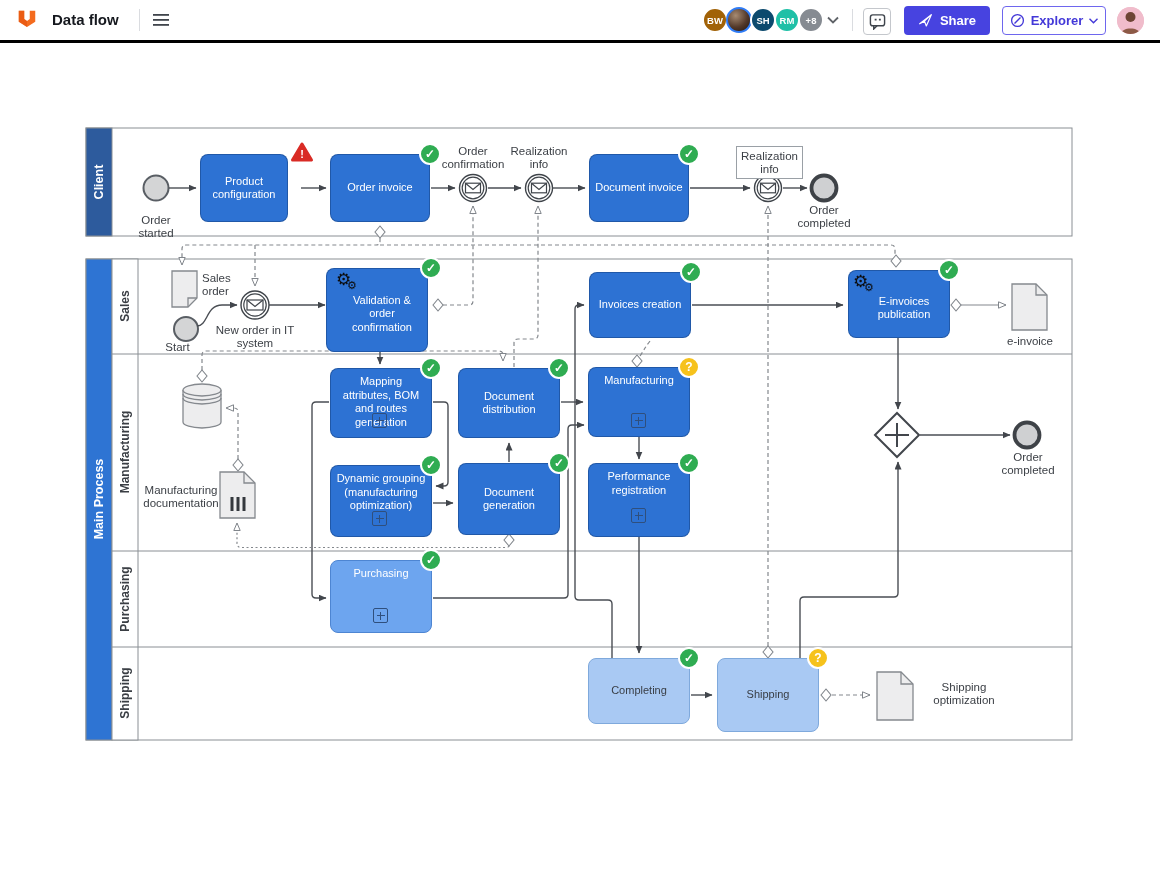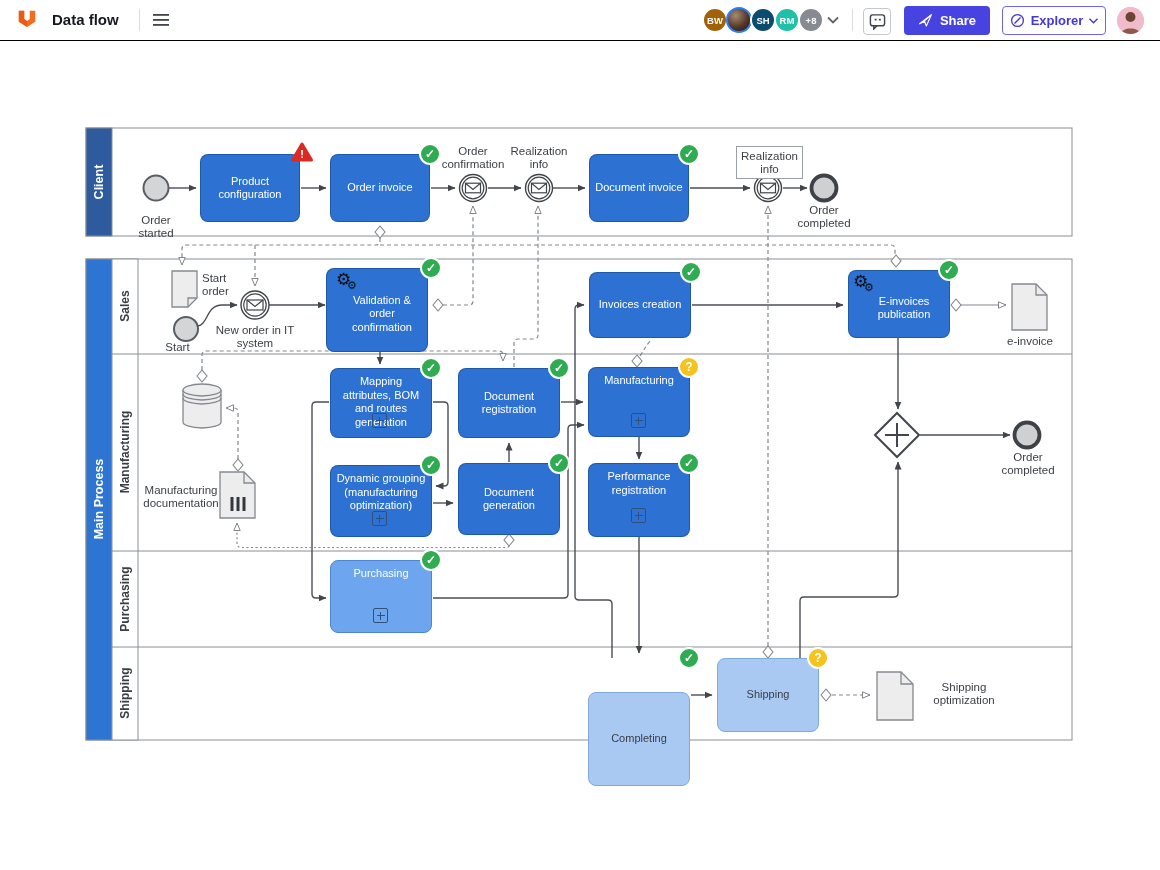--- a/index.html
+++ b/index.html
@@ -1,20 +1,20 @@
 <!DOCTYPE html>
 <html><head>
 <meta charset="utf-8">
 <style>
   html,body{margin:0;padding:0}
   body{width:1160px;height:870px;position:relative;overflow:hidden;background:#fff;
        font-family:"Liberation Sans",sans-serif;color:#3b3f45}
   
   .topbar{position:absolute;top:0;left:0;width:1160px;height:40px;background:#fff;
-          border-bottom:1px solid #000000;z-index:10}
+          border-bottom:3px solid #000000;z-index:10}
   .title{position:absolute;left:52px;top:11px;font-size:15px;font-weight:bold;color:#15181e}
   .tb-divider{position:absolute;top:9px;width:1px;height:22px;background:#dadce0}
   .hamburger{position:absolute;left:153px;top:14px;width:16px;height:12px;
      background:linear-gradient(#40454c,#40454c) 0 0/16px 1.8px no-repeat,
                 linear-gradient(#40454c,#40454c) 0 5px/16px 1.8px no-repeat,
                 linear-gradient(#40454c,#40454c) 0 10px/16px 1.8px no-repeat;cursor:pointer}
   .avatar{position:absolute;top:7px;width:26px;height:26px;border-radius:50%;border:2px solid #fff;
           box-sizing:border-box;color:#fff;font-size:9.5px;font-weight:bold;
           display:flex;align-items:center;justify-content:center}
   .avatar.photo{background:radial-gradient(circle at 35% 30%,#a78b72,#53392a 55%,#20130c);border:2px solid #2f7cf6}
@@ -203,21 +203,21 @@
   </g>
 </svg>
 
 <div class="rot pool" style="left:49px;top:169px;width:100px">Client</div>
 <div class="rot pool" style="left:-1px;top:486px;width:200px">Main Process</div>
 <div class="rot" style="left:80px;top:293px;width:90px">Sales</div>
 <div class="rot" style="left:65px;top:439px;width:120px">Manufacturing</div>
 <div class="rot" style="left:80px;top:586px;width:90px">Purchasing</div>
 <div class="rot" style="left:80px;top:680px;width:90px">Shipping</div>
 
-<div class="task" style="left:200px;top:154px;width:100px;height:68px">
+<div class="task" style="left:200px;top:154px;width:88px;height:68px">
       <span>Product configuration</span>
     </div>
 <div class="task" style="left:330px;top:154px;width:100px;height:68px">
       <span>Order invoice</span>
     </div>
 <div class="task" style="left:589px;top:154px;width:100px;height:68px">
       <span>Document invoice</span>
     </div>
 <div class="task gpad" style="left:326px;top:268px;width:102px;height:84px">
       <span>Validation &amp; order confirmation</span>
@@ -228,35 +228,35 @@
 <div class="task gpad" style="left:848px;top:270px;width:102px;height:68px">
       <span>E-invoices publication</span>
     </div>
 <div class="task top" style="left:330px;top:368px;width:102px;height:70px">
       <span>Mapping attributes, BOM and routes generation</span>
     </div>
 <div class="task top" style="left:330px;top:465px;width:102px;height:72px">
       <span>Dynamic grouping (manufacturing optimization)</span>
     </div>
 <div class="task" style="left:458px;top:368px;width:102px;height:70px">
-      <span>Document registration</span>
+      <span>Document distribution</span>
     </div>
 <div class="task" style="left:458px;top:463px;width:102px;height:72px">
       <span>Document generation</span>
     </div>
 <div class="task top" style="left:588px;top:367px;width:102px;height:70px">
       <span>Manufacturing</span>
     </div>
 <div class="task top" style="left:588px;top:463px;width:102px;height:74px">
       <span>Performance registration</span>
     </div>
 <div class="task medium top" style="left:330px;top:560px;width:102px;height:73px">
       <span>Purchasing</span>
     </div>
-<div class="task light" style="left:588px;top:692px;width:102px;height:94px">
+<div class="task light" style="left:588px;top:658px;width:102px;height:66px">
       <span>Completing</span>
     </div>
 <div class="task light" style="left:717px;top:658px;width:102px;height:74px">
       <span>Shipping</span>
     </div>
 
 <div class="warn" style="left:290px;top:141px">
   <svg width="24" height="22">
         <polygon points="12,3 21.5,19 2.5,19" fill="#d92b25" stroke="#d92b25" stroke-width="3" stroke-linejoin="round"></polygon>
   <text x="12" y="17" text-anchor="middle" font-size="11" font-weight="bold" fill="#fff">!</text>
@@ -283,21 +283,21 @@
 <div class="plus" style="left:372px;top:511px"></div>
 <div class="plus" style="left:631px;top:413px"></div>
 <div class="plus" style="left:631px;top:508px"></div>
 <div class="plus" style="left:373px;top:608px"></div>
 
 <div class="lbl" style="left:126px;top:214px;width:60px">Order started</div>
 <div class="lbl" style="left:433px;top:145px;width:80px">Order confirmation</div>
 <div class="lbl" style="left:501px;top:145px;width:76px">Realization info</div>
 <div class="lbl boxed" style="left:736px;top:146px;width:65px;height:31px">Realization info</div>
 <div class="lbl" style="left:794px;top:204px;width:60px">Order completed</div>
-<div class="lbl" style="left:202px;top:272px;width:50px;text-align:left">Start order</div>
+<div class="lbl" style="left:202px;top:272px;width:50px;text-align:left">Sales order</div>
 <div class="lbl" style="left:150px;top:341px;width:55px">Start</div>
 <div class="lbl" style="left:213px;top:324px;width:84px">New order in IT system</div>
 <div class="lbl" style="left:998px;top:335px;width:64px">e-invoice</div>
 <div class="lbl" style="left:130px;top:484px;width:102px">Manufacturing documentation</div>
 <div class="lbl" style="left:997px;top:451px;width:62px">Order completed</div>
 <div class="lbl" style="left:918px;top:681px;width:92px">Shipping optimization</div>
 </div>
 
 <div class="topbar">
   <svg style="position:absolute;left:16px;top:9px" width="22" height="22" viewBox="0 0 24 24">

